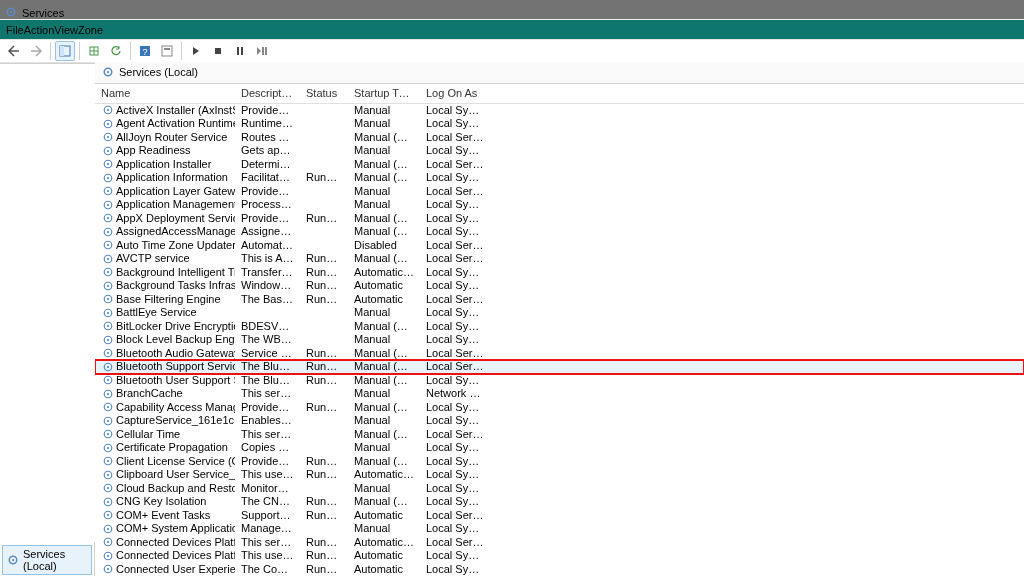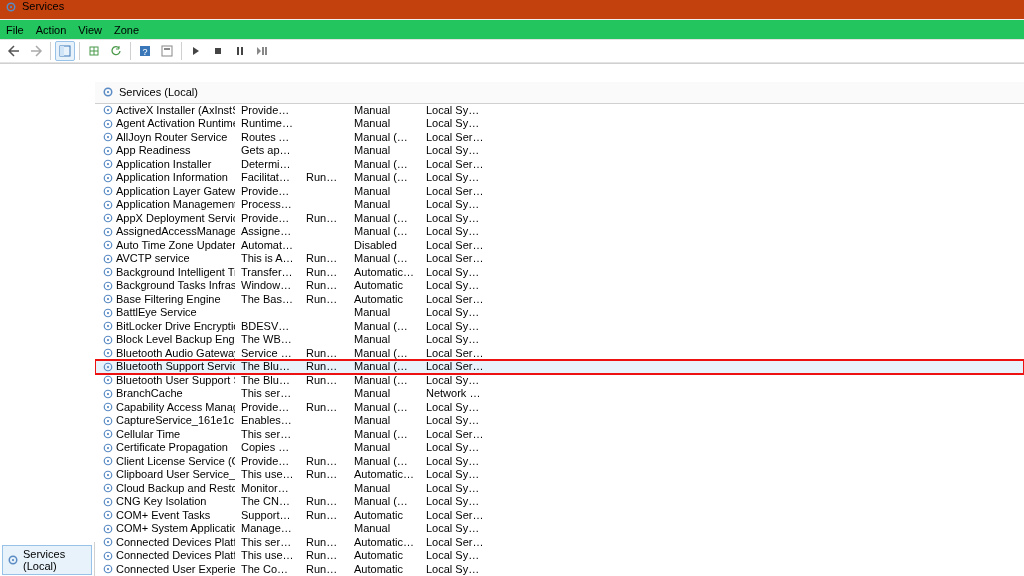--- a/index.html
+++ b/index.html
@@ -10,36 +10,35 @@
     color: #000;
     width: 1024px;
     height: 576px;
     overflow: hidden;
     display: flex;
     flex-direction: column;
   }
   .titlebar {
     height: 20px;
     display: flex;
-    align-items: flex-start;
+    align-items: flex-end;
     padding: 0 4px;
-    background: #c2410c;
+    background: #737373;
     border-bottom: 1px solid #f0f0f0;
   }
   .titlebar .title-icon {
     width: 14px; height: 14px; margin-right: 4px;
     display:flex;align-items:center;justify-content:center;
   }
   .menubar {
     height: 19px;
     display: flex;
     align-items: center;
-    gap: 12px;
     padding: 0 6px;
-    background: #22c55e;
+    background: #0f766e;
   }
   .menubar span { cursor: default; }
   .toolbar {
     height: 24px;
     display: flex;
     align-items: center;
     gap: 2px;
     padding: 1px 4px;
     background: #fff;
     border-top: 1px solid #e3e3e3;
@@ -245,20 +244,27 @@
       <span class="tree-icon">
           <svg class="gear-svg" viewBox="0 0 16 16">
             <circle cx="8" cy="8" r="5" fill="none" stroke="#5a8bc4" stroke-width="2"></circle>
             <circle cx="8" cy="8" r="1.5" fill="#5a8bc4"></circle>
           </svg>
         </span>
       <span>Services (Local)</span>
     </div>
     <div class="content-body">
       <div class="list-pane">
+        <div class="cols">
+          <div class="col name">Name</div>
+          <div class="col desc">Description</div>
+          <div class="col status">Status</div>
+          <div class="col startup">Startup Type</div>
+          <div class="col logon">Log On As</div>
+        </div>
         <div id="rows">
             <div class="row">
               <div class="cell name">
                 <span class="svc-icon">
                   <svg class="gear-svg" viewBox="0 0 16 16">
                     <circle cx="8" cy="8" r="5" fill="none" stroke="#5a8bc4" stroke-width="1.6"></circle>
                     <circle cx="8" cy="8" r="1.5" fill="#5a8bc4"></circle>
                   </svg>
                 </span>
                 <span>ActiveX Installer (AxInstSV)</span>

